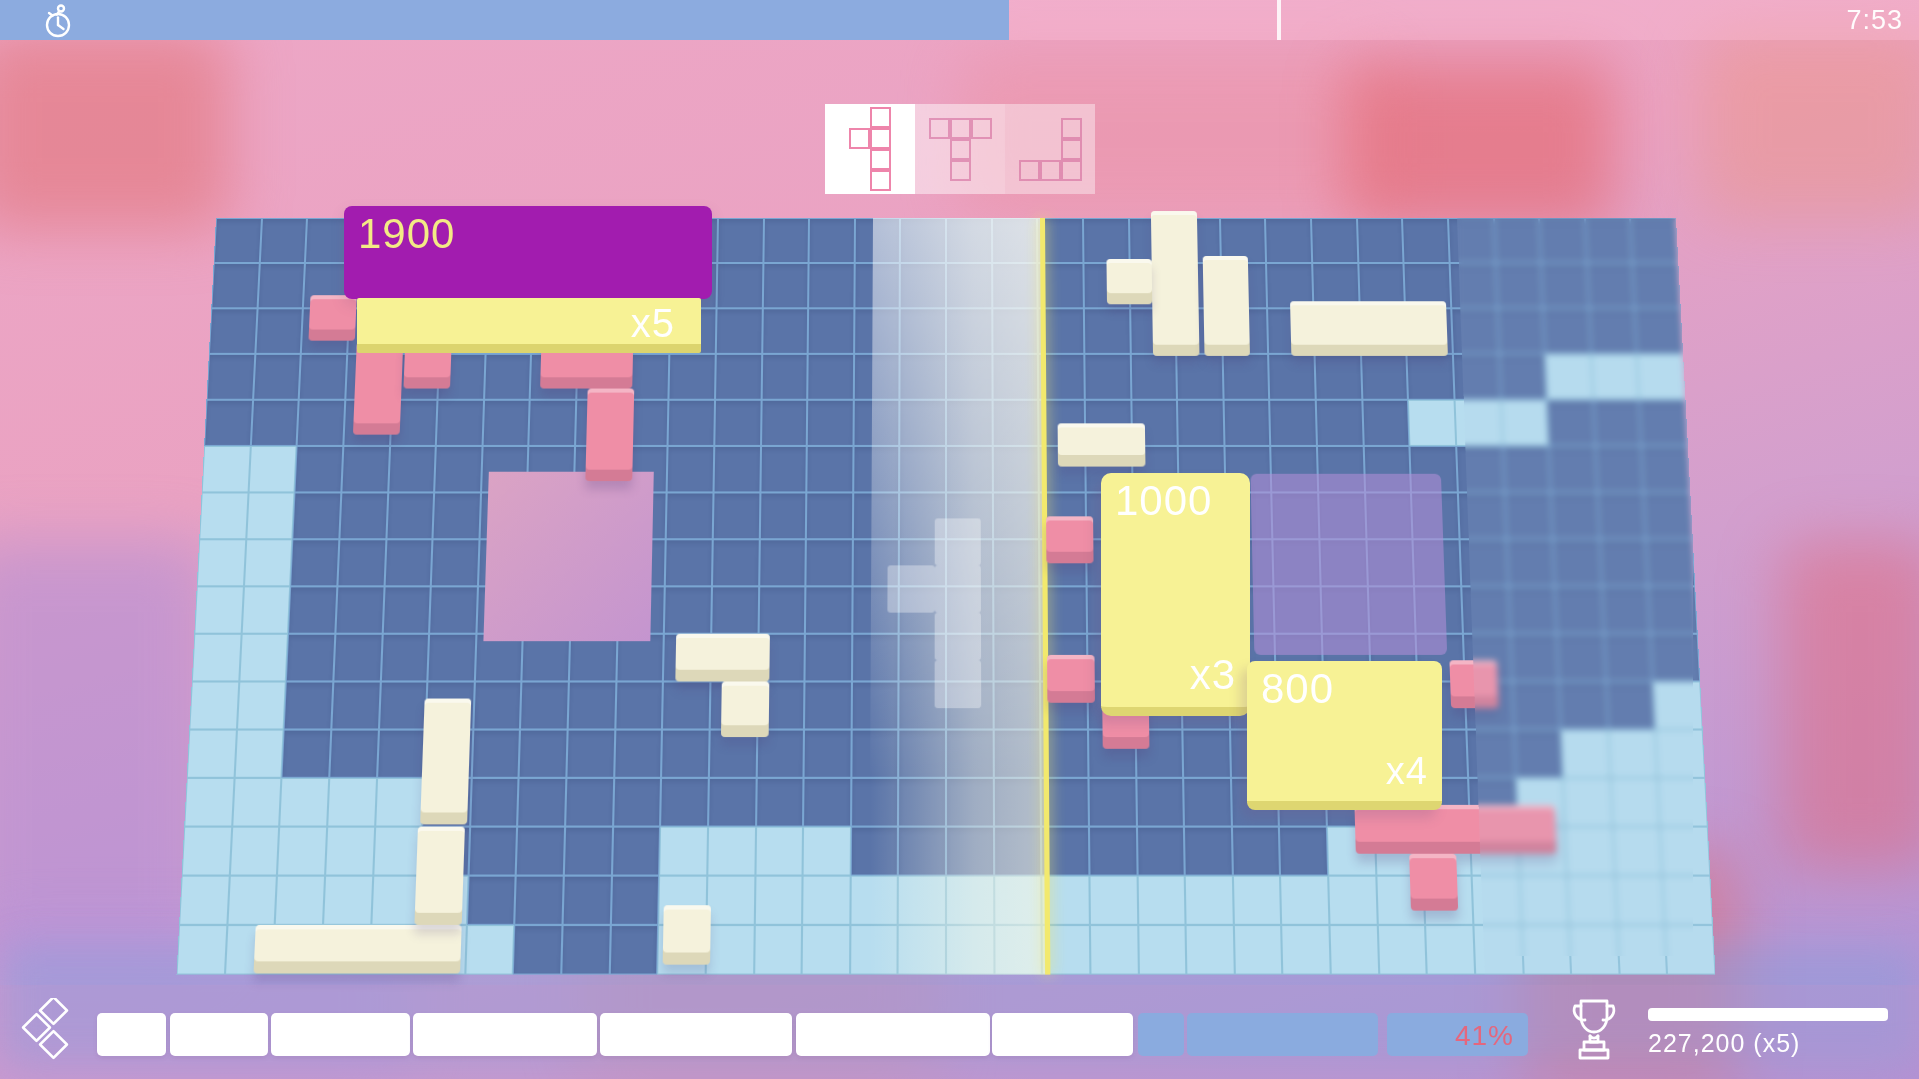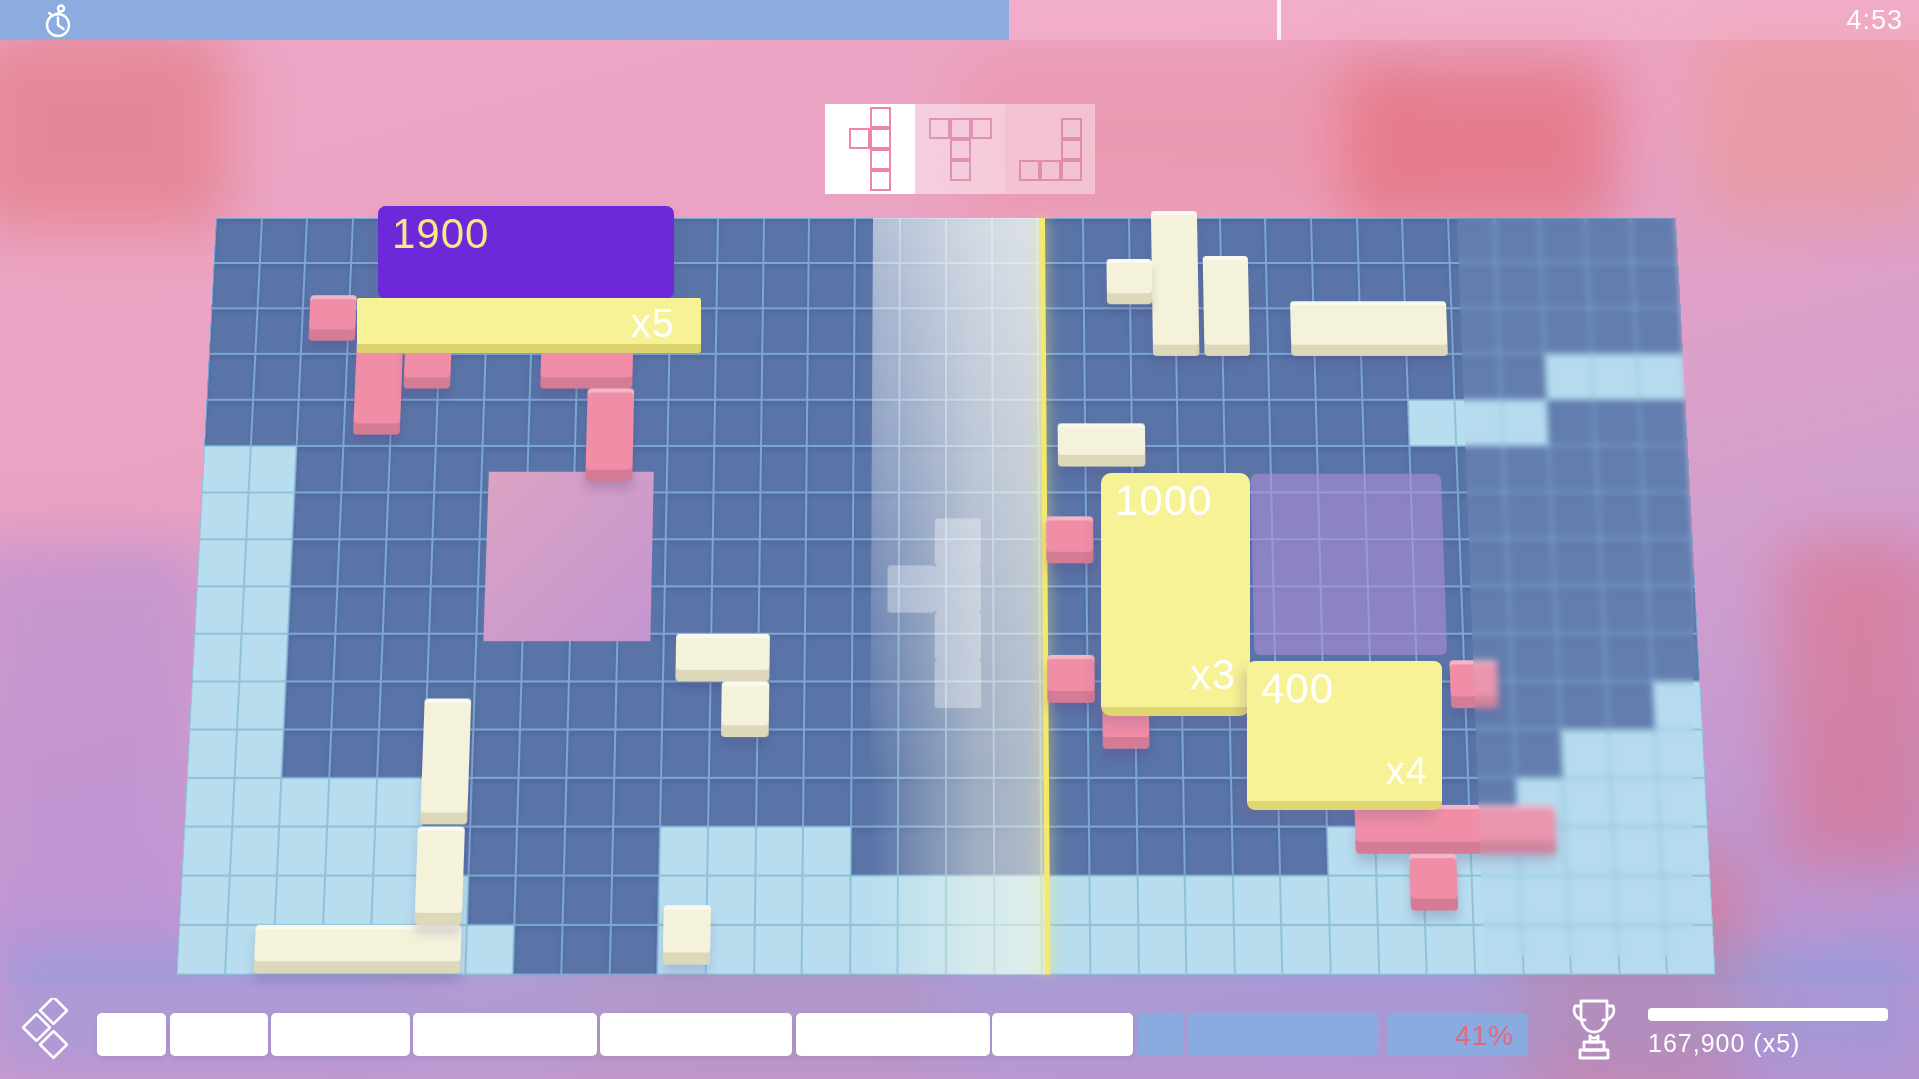--- a/index.html
+++ b/index.html
@@ -50,21 +50,21 @@
   .divider{position:absolute;top:0;width:5px;height:100%;box-shadow:0 0 14px rgba(242,233,109,.9);}
   .ghost{position:absolute;border-radius:3px;}
   .piece{position:absolute;border-radius:4px;box-shadow:inset 0 4px 0 rgba(255,255,255,.35), inset 0 -11px 0 rgba(120,60,90,.22), 0 8px 10px rgba(80,60,120,.22);}
   .piece.cream{box-shadow:inset 0 4px 0 rgba(255,255,255,.5), inset 0 -11px 0 rgba(150,140,80,.25), 0 8px 10px rgba(80,60,120,.18);}
   .dof{position:absolute;top:0;right:0;width:15%;height:100%;backdrop-filter:blur(3px);background:rgba(175,205,235,.10);}
 
   
   .card{position:absolute;color:#fff;}
   .card .val{position:absolute;left:14px;top:4px;font-size:42px;letter-spacing:1px;}
   .card .mult{position:absolute;right:14px;bottom:8px;font-size:42px;letter-spacing:1px;}
-  .card-1900{left:378px;top:206px;width:296px;height:93px;background:#6d28d9;border-radius:8px;box-shadow:0 6px 14px rgba(120,80,130,.18);}
+  .card-1900{left:344px;top:206px;width:368px;height:93px;background:#a21caf;border-radius:8px;box-shadow:0 6px 14px rgba(120,80,130,.18);}
   .card-1900 .val{color:#f3ea85;}
   .banner-x5{left:357px;top:298px;width:344px;height:46px;background:#f7f295;border-bottom:9px solid #dcd46e;border-radius:2px;}
   .banner-x5 .mult{right:26px;bottom:-2px;font-size:40px;}
   .card-1000{left:1101px;top:473px;width:149px;height:234px;background:#f7f295;border-radius:10px;border-bottom:9px solid #ded671;box-shadow:-6px 8px 12px rgba(120,80,130,.22);}
   .card-700{left:1247px;top:661px;width:195px;height:140px;background:#f7f295;border-radius:8px;border-bottom:9px solid #ded671;box-shadow:-6px 8px 12px rgba(120,80,130,.22);}
   .card-700 .mult{font-size:38px;}
 
   
   .bottombar{position:absolute;left:0;top:985px;width:1919px;height:94px;background:rgba(205,150,200,.18);}
   .combo-icon{position:absolute;left:18px;top:13px;}
@@ -96,21 +96,21 @@
   <svg class="stopwatch" width="34" height="36" viewBox="0 0 34 36">
     <g stroke="#ffffff" stroke-width="2.4" fill="none" stroke-linecap="round">
       <circle cx="16" cy="21" r="11"></circle>
       <circle cx="19" cy="4.5" r="3"></circle>
       <line x1="17.2" y1="7.2" x2="14.8" y2="10.6"></line>
       <line x1="7" y1="9" x2="10.5" y2="11.5"></line>
       <line x1="16" y1="21" x2="16" y2="13.5"></line>
       <line x1="16" y1="21" x2="21.5" y2="25"></line>
     </g>
   </svg>
-  <div class="time">4:53</div>
+  <div class="time">7:53</div>
 </div>
 
 <div class="queue" id="queue">
     <div class="slot active">
       <div class="qcell" style="left: 45px; top: 3px; width: 21px; height: 21px; border: 2px solid rgb(238, 133, 171);"></div>
       <div class="qcell" style="left: 24px; top: 24px; width: 21px; height: 21px; border: 2px solid rgb(238, 133, 171);"></div>
       <div class="qcell" style="left: 45px; top: 24px; width: 21px; height: 21px; border: 2px solid rgb(238, 133, 171);"></div>
       <div class="qcell" style="left: 45px; top: 45px; width: 21px; height: 21px; border: 2px solid rgb(238, 133, 171);"></div>
       <div class="qcell" style="left: 45px; top: 66px; width: 21px; height: 21px; border: 2px solid rgb(238, 133, 171);"></div>
     </div>
@@ -685,21 +685,21 @@
   <div class="val">1900</div>
 </div>
 <div class="card banner-x5">
   <div class="mult">x5</div>
 </div>
 <div class="card card-1000">
   <div class="val">1000</div>
   <div class="mult">x3</div>
 </div>
 <div class="card card-700">
-  <div class="val">400</div>
+  <div class="val">800</div>
   <div class="mult">x4</div>
 </div>
 
 <div class="bottombar">
   <svg class="combo-icon" width="66" height="70" viewBox="0 0 66 70">
     <g stroke="#ffffff" stroke-width="2.6" fill="none" stroke-linejoin="round">
       <rect x="26" y="3" width="19" height="19" transform="rotate(45 35.5 12.5)"></rect>
       <rect x="9" y="20" width="19" height="19" transform="rotate(45 18.5 29.5)"></rect>
       <rect x="26" y="37" width="19" height="19" transform="rotate(45 35.5 46.5)"></rect>
     </g>
@@ -723,14 +723,14 @@
       <path d="M15,5 h26 v16 a13,15 0 0 1 -26,0 z"></path>
       <path d="M15,10 h-6 a10,10 0 0 0 10,14"></path>
       <path d="M41,10 h6 a10,10 0 0 1 -10,14"></path>
       <path d="M24,40 a6,8 0 0 0 8,0"></path>
       <path d="M24,40 v6 h8 v-6"></path>
       <rect x="18" y="46" width="20" height="8"></rect>
       <rect x="14" y="54" width="28" height="8"></rect>
     </g>
   </svg>
   <div class="scorebar"></div>
-  <div class="scoretext">167,900  (x5)</div>
+  <div class="scoretext">227,200  (x5)</div>
 </div>
 
 </body></html>

